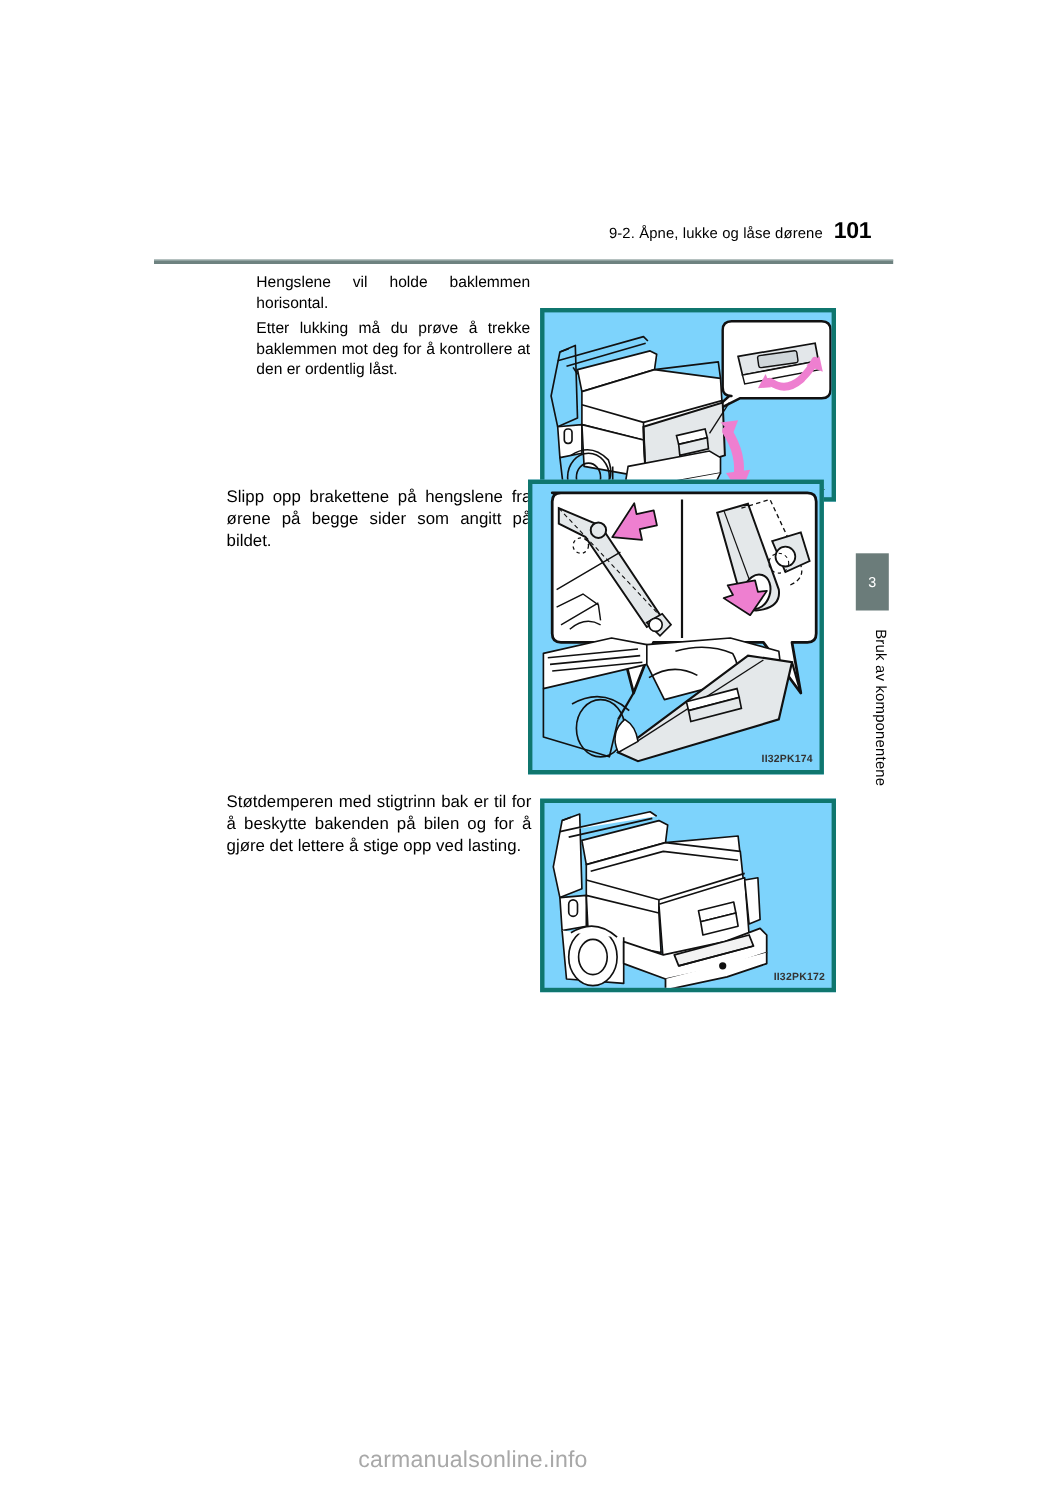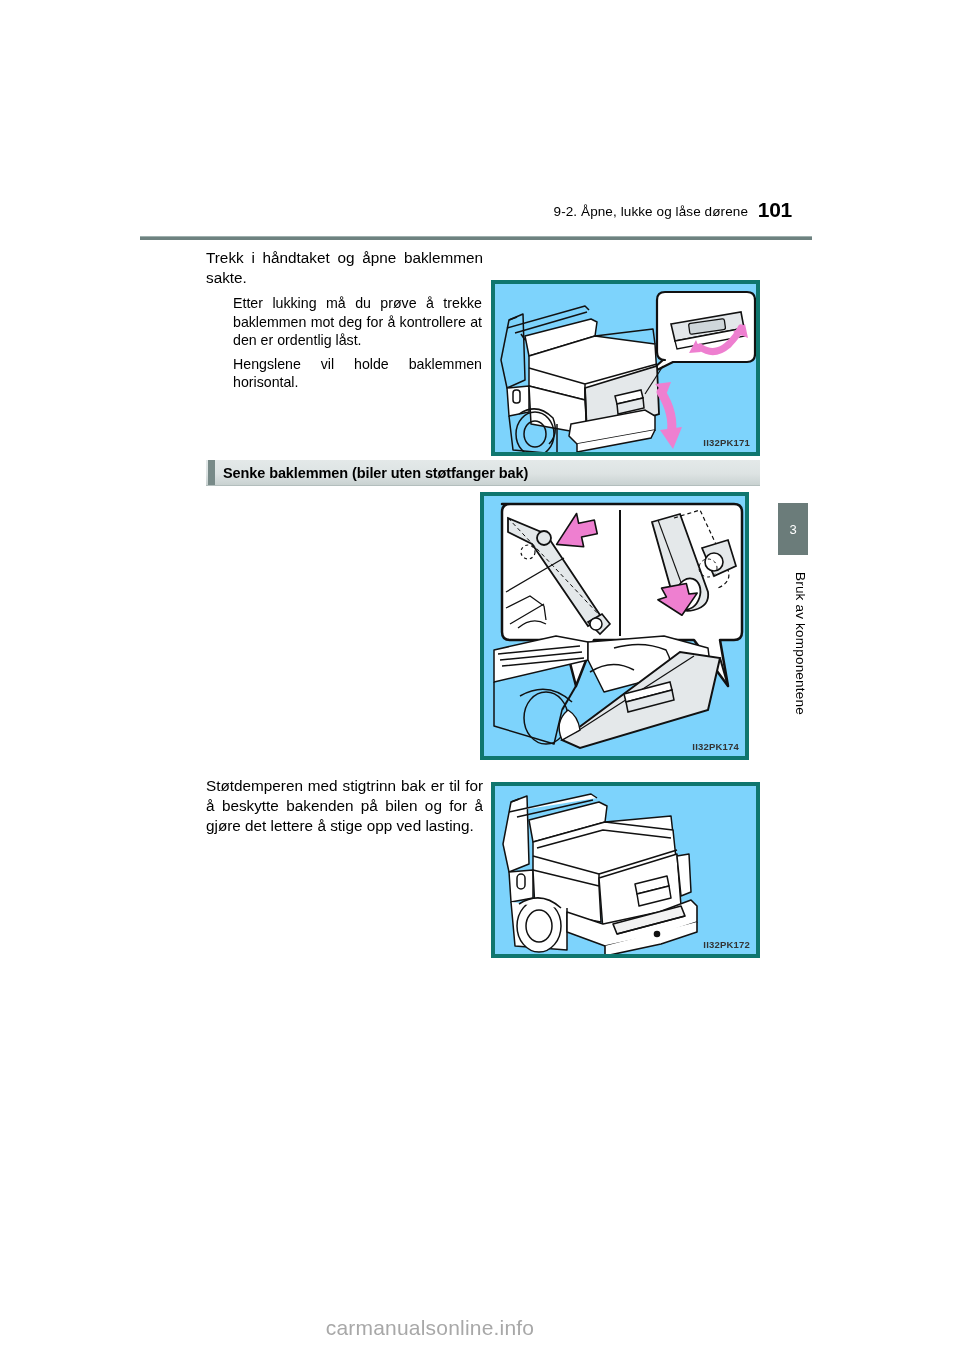--- a/index.html
+++ b/index.html
@@ -203,23 +203,22 @@
 <div id="chapter-tab">
   <span>3</span>
 </div>
 <div id="chapter-label">Bruk av komponentene</div>
 
 <div id="content">
 
 
   <div class="block" style="height:182px;">
     <div class="block-text">
-      <p class="para lead">Trekk i håndtaket og åpne baklemmen sakte.</p>
+      <p class="sub">Hengslene vil holde baklemmen horisontal.</p>
       <p class="sub">Etter lukking må du prøve å trekke baklemmen mot deg for å kontrollere at den er ordentlig låst.</p>
-      <p class="sub">Hengslene vil holde baklemmen horisontal.</p>
     </div>
 
     <div class="figure" style="left:285px; top:32px; width:269px; height:176px;">
       <svg width="267" height="174" viewBox="0 0 267 174">
 
         <g>
           <path d="M170 8 H252 Q260 8 260 16 V70 Q260 78 252 78 H178 L150 92 L168 76 H170 Q162 76 162 68 V16 Q162 8 170 8 Z" fill="#ffffff" stroke="#111" stroke-width="2.2" stroke-linejoin="round"></path>
 
           <path d="M176 40 L246 28 L249 44 L180 57 Z" fill="#e3e7ea" stroke="#111" stroke-width="1.6"></path>
           <rect x="194" y="37" width="36" height="11" rx="2" fill="#cfd6da" stroke="#111" stroke-width="1.3" transform="rotate(-8 212 42)"></rect>
@@ -270,25 +269,25 @@
         </g>
 
         <path d="M166 108 q14 22 10 44" stroke="#ee7fd0" stroke-width="9" fill="none" stroke-linecap="round"></path>
         <path d="M165 146 l22 -3 l-9 22 Z" fill="#ee7fd0"></path>
         <path d="M160 100 l16 -2 l-5 13 Z" fill="#ee7fd0"></path>
       </svg>
       <div class="fig-code">II32PK171</div>
     </div>
   </div>
 
-  <div class="section-bar" style="margin-top:30px;">
-    <span class="section-bar-text">Senke baklemmen (biler uten støtfanger bak)</span>
-  </div>
 
   <div class="block" style="height:290px;">
+    <div class="block-text">
+      <p class="para lead" style="margin-top:12px;">Slipp opp brakettene på hengslene fra ørene på begge sider som angitt på bildet.</p>
+    </div>
 
     <div class="figure" style="left:274px; top:6px; width:269px; height:268px;">
       <svg width="267" height="266" viewBox="0 0 267 266">
 
         <path d="M18 8 H250 Q258 8 258 16 V136 Q258 144 250 144 H236 L244 190 L210 144 H110 L92 190 L80 144 H26 Q18 144 18 136 V16 Q18 8 26 8 Z" fill="#ffffff" stroke="#111" stroke-width="2.5" stroke-linejoin="round"></path>
 
         <line x1="136" y1="14" x2="136" y2="140" stroke="#111" stroke-width="2"></line>
 
         <g>
           <path d="M24 22 L62 38 L118 122 L104 130 L48 48 L24 36 Z" fill="#e4e8ea" stroke="#111" stroke-width="1.8"></path>

